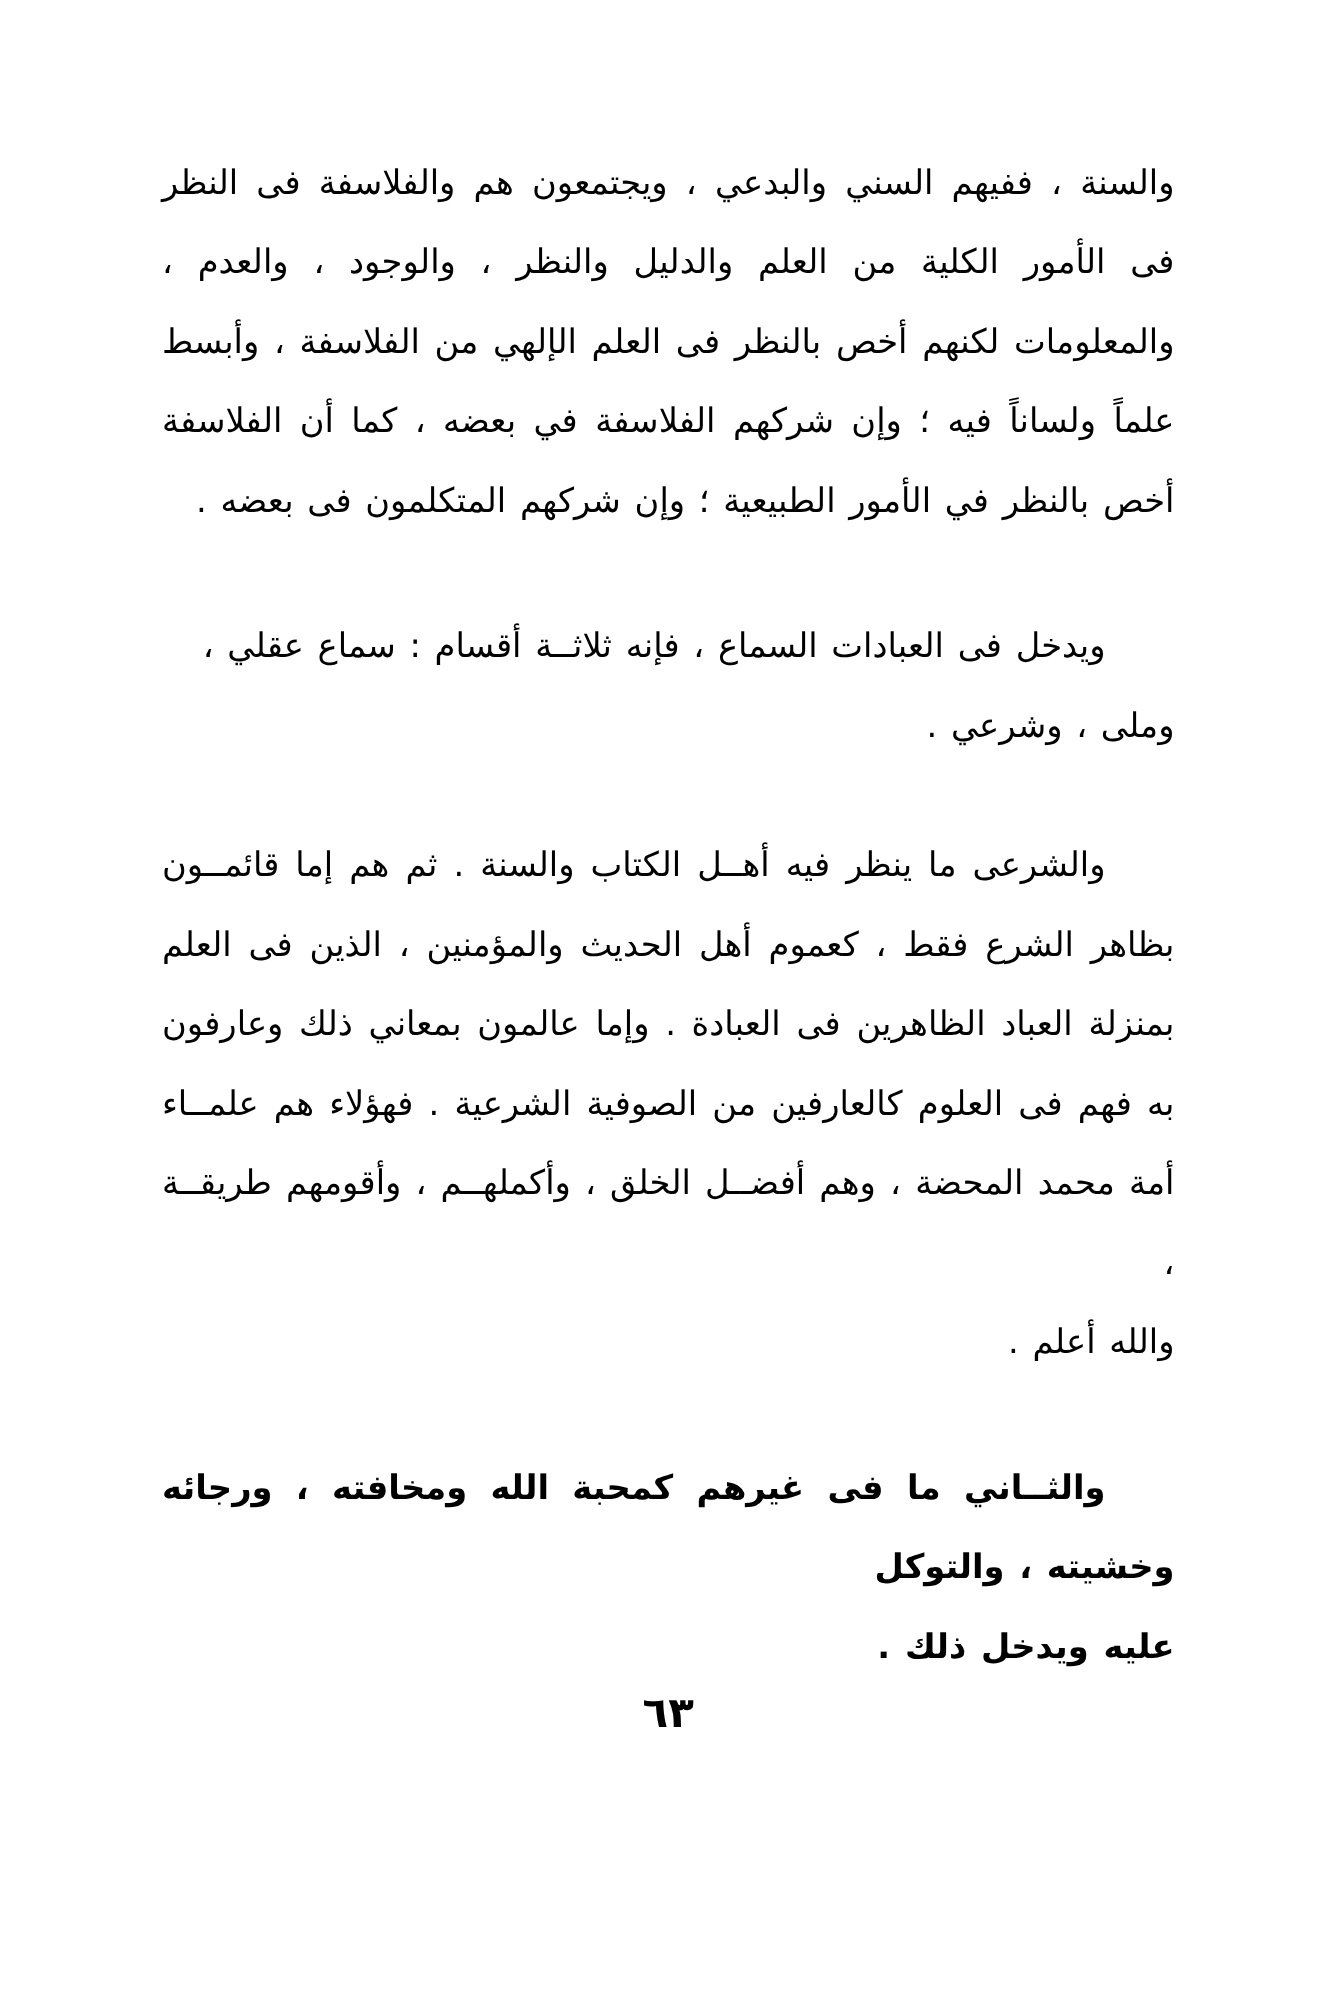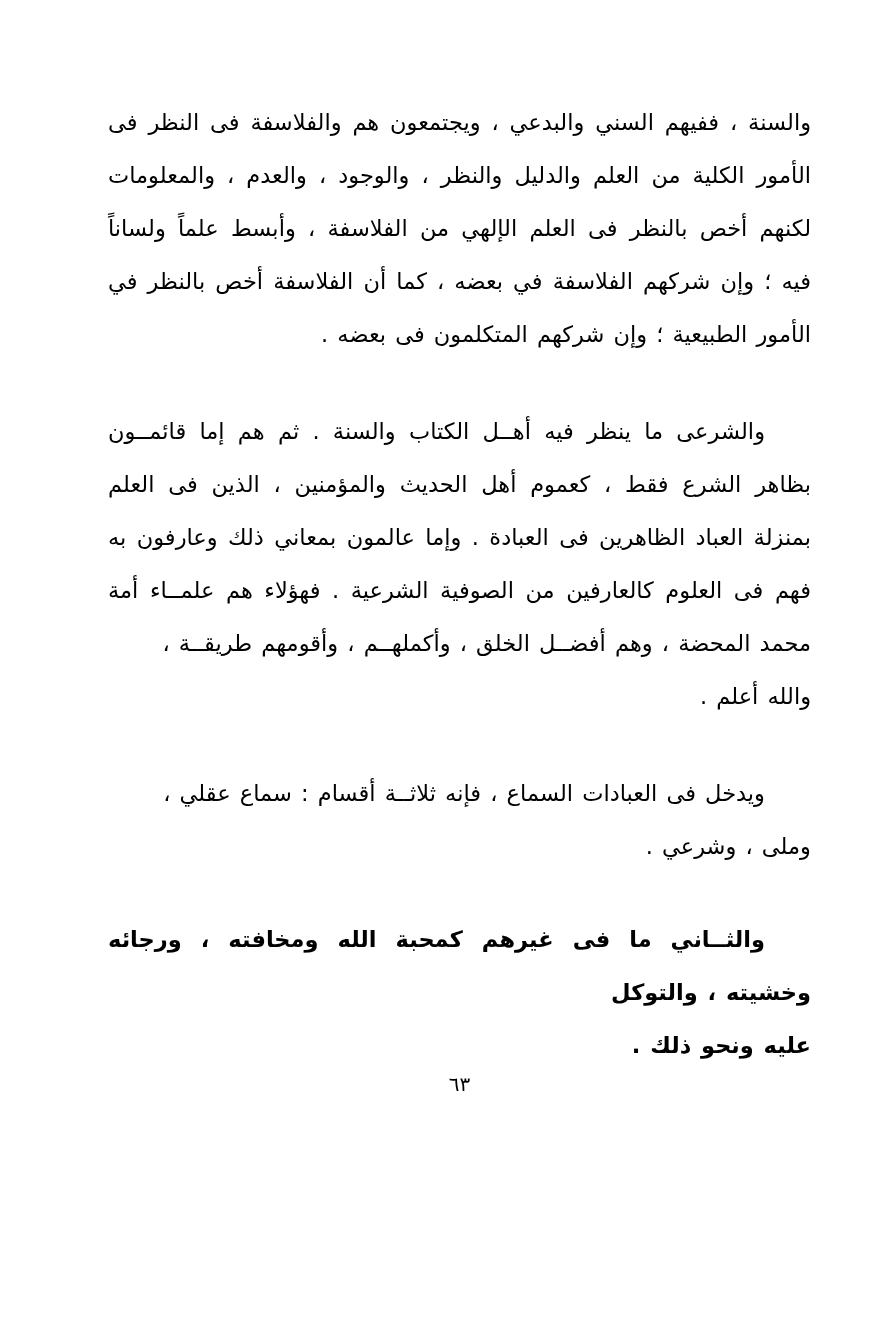--- a/index.html
+++ b/index.html
@@ -15,21 +15,21 @@
     color: #000000;
     overflow: hidden;
   }
   .page {
     position: absolute;
     top: 0;
     left: 0;
     width: 891px;
     height: 1127px;
     box-sizing: border-box;
-    padding: 96px 80px 60px 108px;
+    padding: 96px 108px 60px 108px;
     display: flex;
     flex-direction: column;
     align-items: center;
   }
   .body-text {
     direction: rtl;
     text-align: justify;
     text-align-last: justify;
   }
   .para {
@@ -67,50 +67,51 @@
   }
   .para .tail.center-left {
     text-align: left;
     padding-left: 18px;
   }
   .spacer {
     flex: 1 1 auto;
   }
   .folio {
     text-align: center;
-    font-size: 20px;
+    font-size: 28px;
     letter-spacing: 1px;
     padding-bottom: 22px;
     direction: rtl;
+    font-weight: bold;
   }
 </style>
 </head>
 <body>
 
 <div class="page">
   <div class="body-text">
 
     <p class="para p1">
       <span>والسنة ، ففيهم السني والبدعي ، ويجتمعون هم والفلاسفة فى النظر فى الأمور الكلية من العلم والدليل والنظر ، والوجود ، والعدم ، والمعلومات لكنهم أخص بالنظر فى العلم الإلهي من الفلاسفة ، وأبسط علماً ولساناً فيه ؛ وإن شركهم الفلاسفة في بعضه ، كما أن الفلاسفة أخص بالنظر في الأمور الطبيعية ؛ وإن شركهم المتكلمون فى بعضه .</span>
     </p>
 
+    <p class="para p3">
+      <span>ويدخل فى العبادات السماع ، فإنه ثلاثــة أقسام : سماع عقلي ،</span>
+      <span class="tail">وملى ، وشرعي .</span>
+    </p>
+
     <p class="para p2">
       <span>والشرعى ما ينظر فيه أهــل الكتاب والسنة . ثم هم إما قائمــون بظاهر الشرع فقط ، كعموم أهل الحديث والمؤمنين ، الذين فى العلم بمنزلة العباد الظاهرين فى العبادة . وإما عالمون بمعاني ذلك وعارفون به فهم فى العلوم كالعارفين من الصوفية الشرعية . فهؤلاء هم علمــاء أمة محمد المحضة ، وهم أفضــل الخلق ، وأكملهــم ، وأقومهم طريقــة ،</span>
       <span class="tail center-left">والله أعلم .</span>
     </p>
 
-    <p class="para p3">
-      <span>ويدخل فى العبادات السماع ، فإنه ثلاثــة أقسام : سماع عقلي ،</span>
-      <span class="tail">وملى ، وشرعي .</span>
-    </p>
-
 
     <p class="para p5">
       <span>والثــاني ما فى غيرهم كمحبة الله ومخافته ، ورجائه وخشيته ، والتوكل</span>
-      <span class="tail">عليه ونحو ذلك .</span>
+      <span class="tail">عليه ويدخل ذلك .</span>
     </p>
 
   </div>
 
   <div class="spacer"></div>
 
   <div class="folio">٦٣</div>
 </div>
 
 </body></html>

